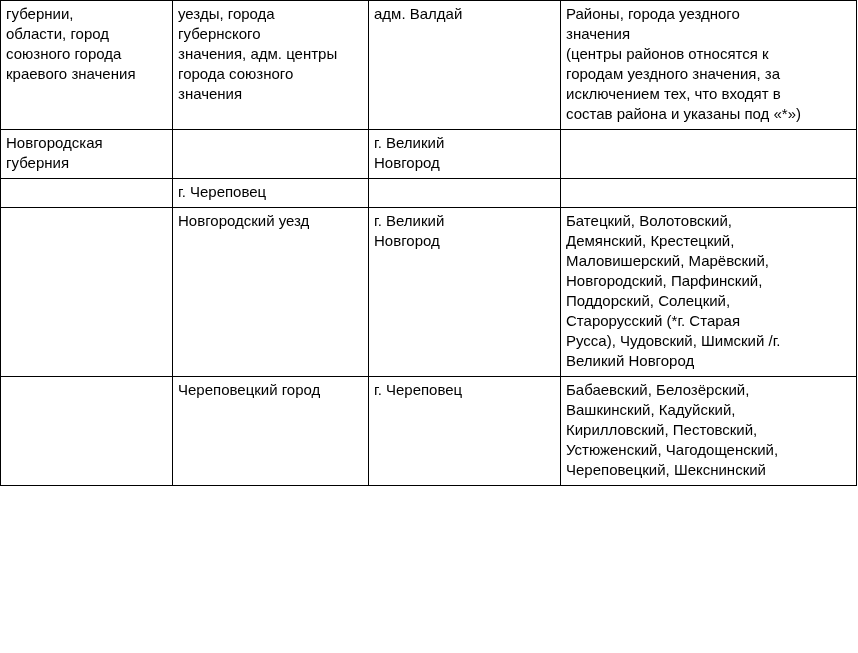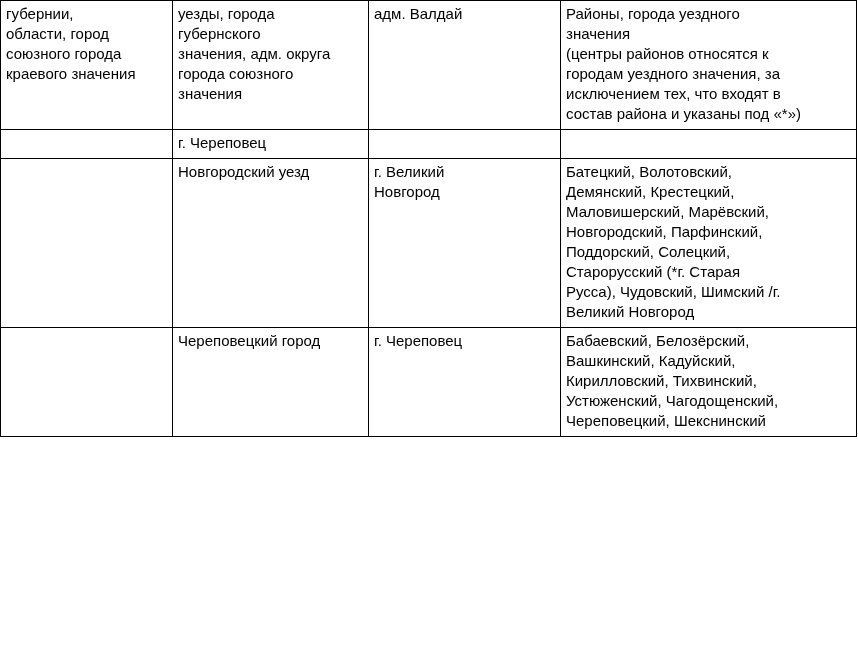--- a/index.html
+++ b/index.html
@@ -56,30 +56,38 @@
       <col class="c4">
     </colgroup>
     <tbody>
       <tr>
         <td>губернии,
 области, город
 союзного города
 краевого значения</td>
         <td>уезды, города
 губернского
-значения, адм. округа
+значения, адм. центры
 города союзного
 значения</td>
         <td>адм. Валдай</td>
         <td>Районы, города уездного
 значения
 (центры районов относятся к
 городам уездного значения, за
 исключением тех, что входят в
 состав района и указаны под «*»)</td>
+      </tr>
+      <tr>
+        <td>Новгородская
+губерния</td>
+        <td></td>
+        <td>г. Великий
+Новгород</td>
+        <td></td>
       </tr>
       <tr>
         <td></td>
         <td>г. Череповец</td>
         <td></td>
         <td></td>
       </tr>
       <tr>
         <td></td>
         <td>Новгородский уезд</td>
@@ -93,19 +101,19 @@
 Старорусский (*г. Старая
 Русса), Чудовский, Шимский /г.
 Великий Новгород</td>
       </tr>
       <tr>
         <td></td>
         <td>Череповецкий город</td>
         <td>г. Череповец</td>
         <td>Бабаевский, Белозёрский,
 Вашкинский, Кадуйский,
-Кирилловский, Тихвинский,
+Кирилловский, Пестовский,
 Устюженский, Чагодощенский,
 Череповецкий, Шекснинский</td>
       </tr>
     </tbody>
   </table>
 </div>
 
 </body></html>

